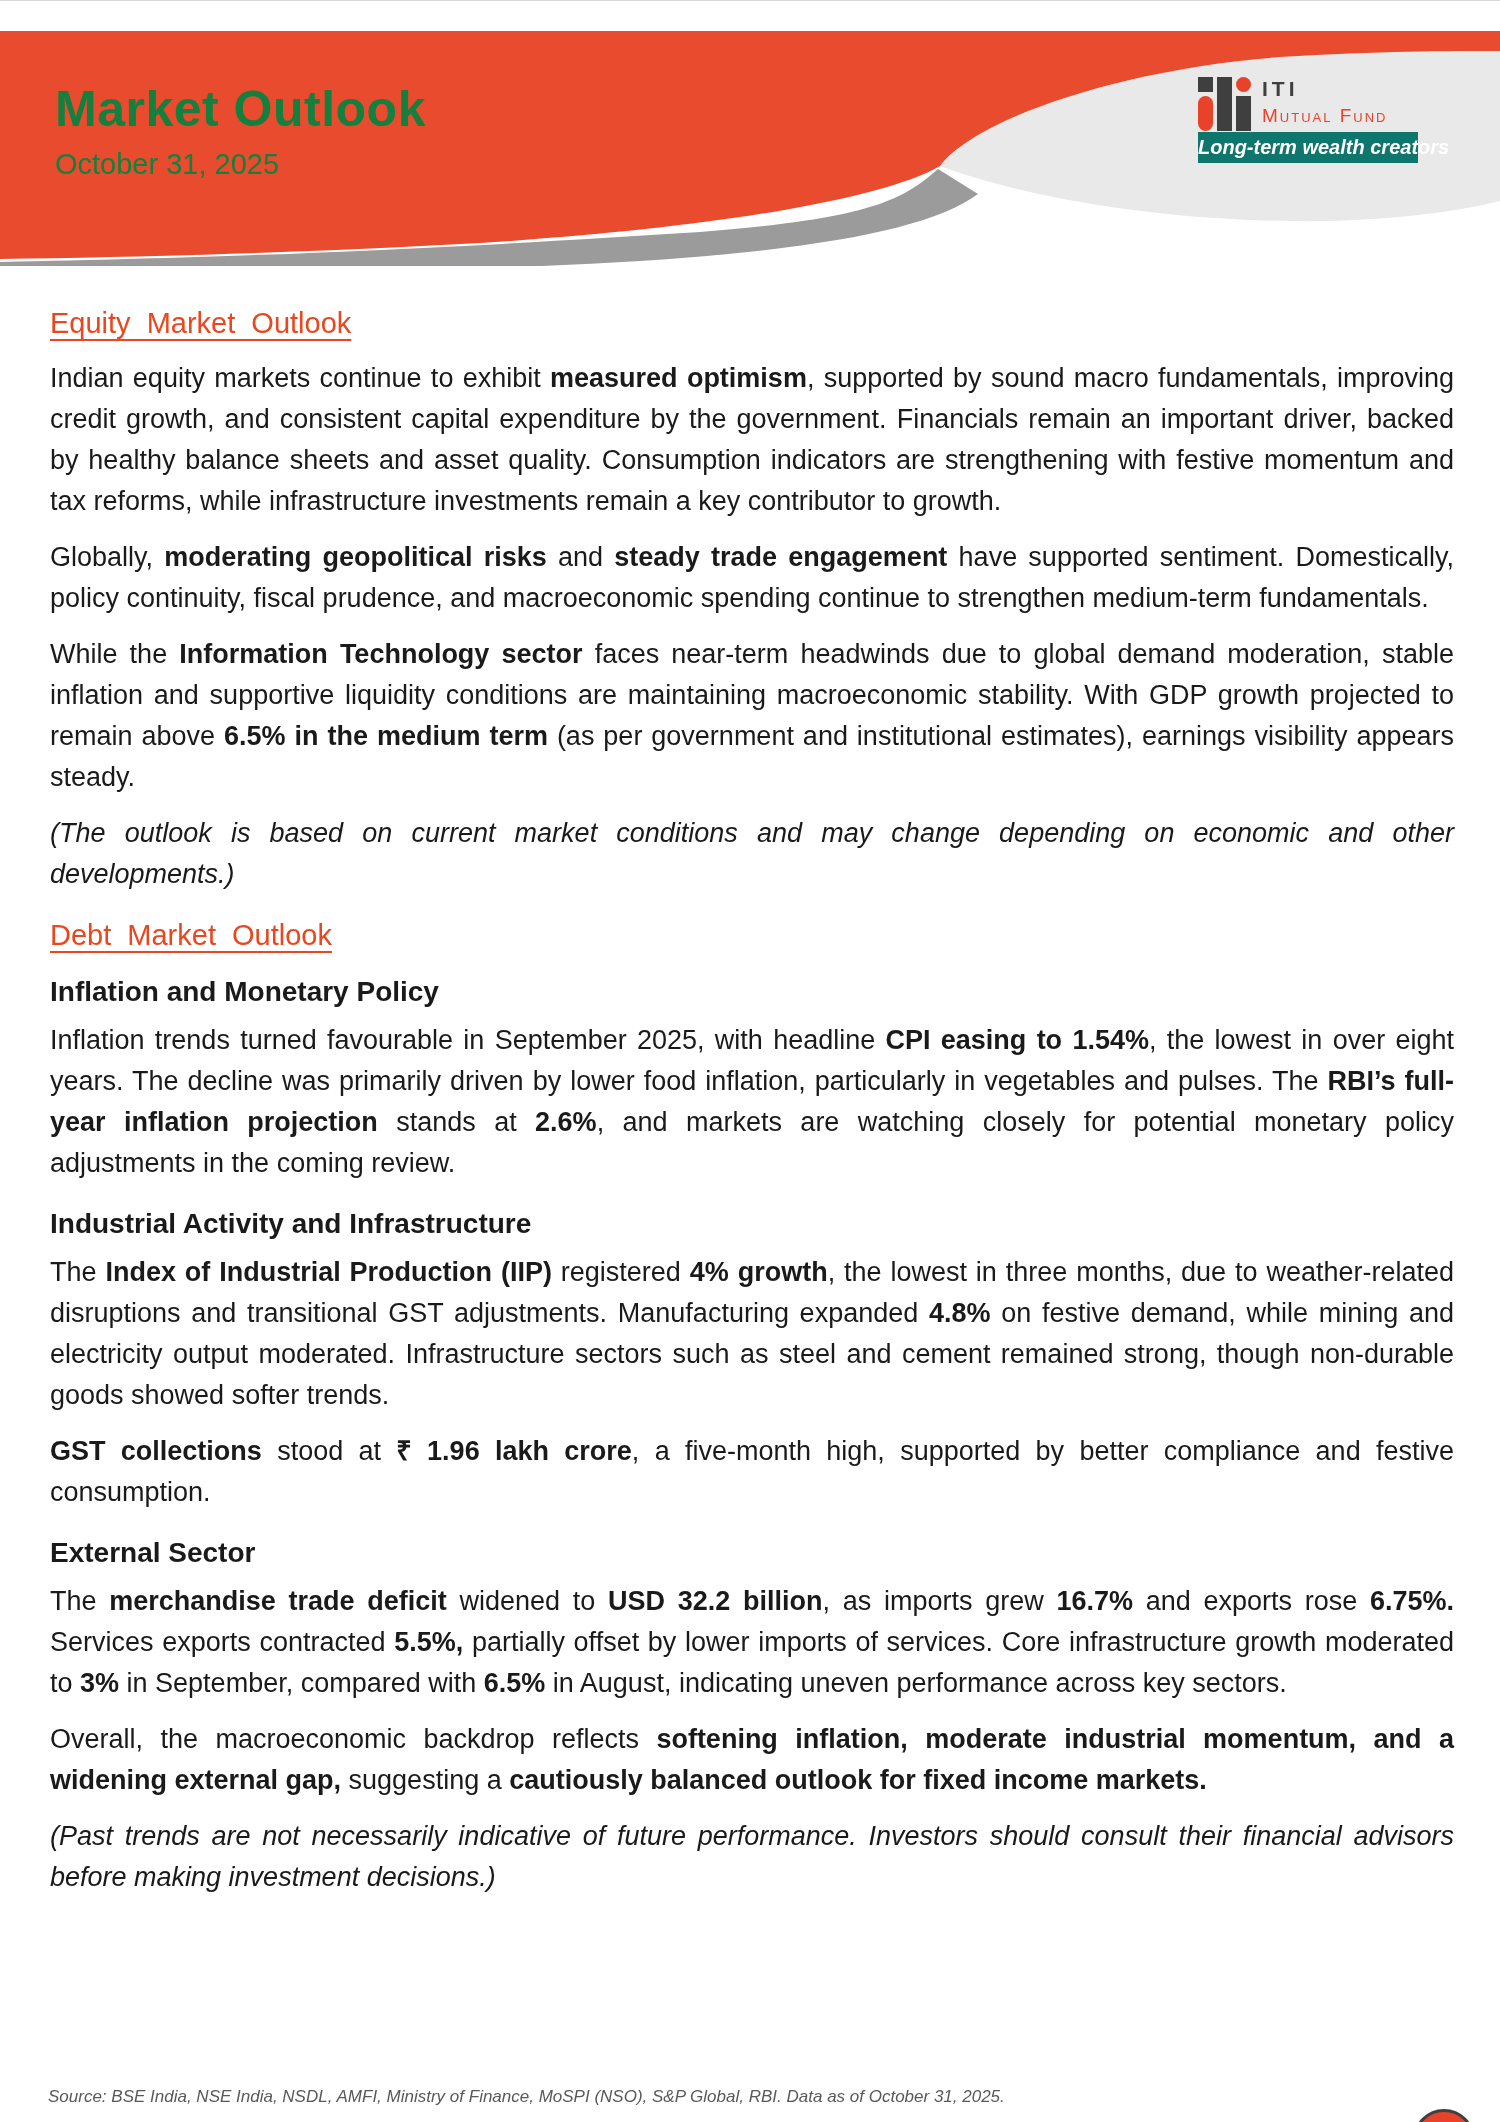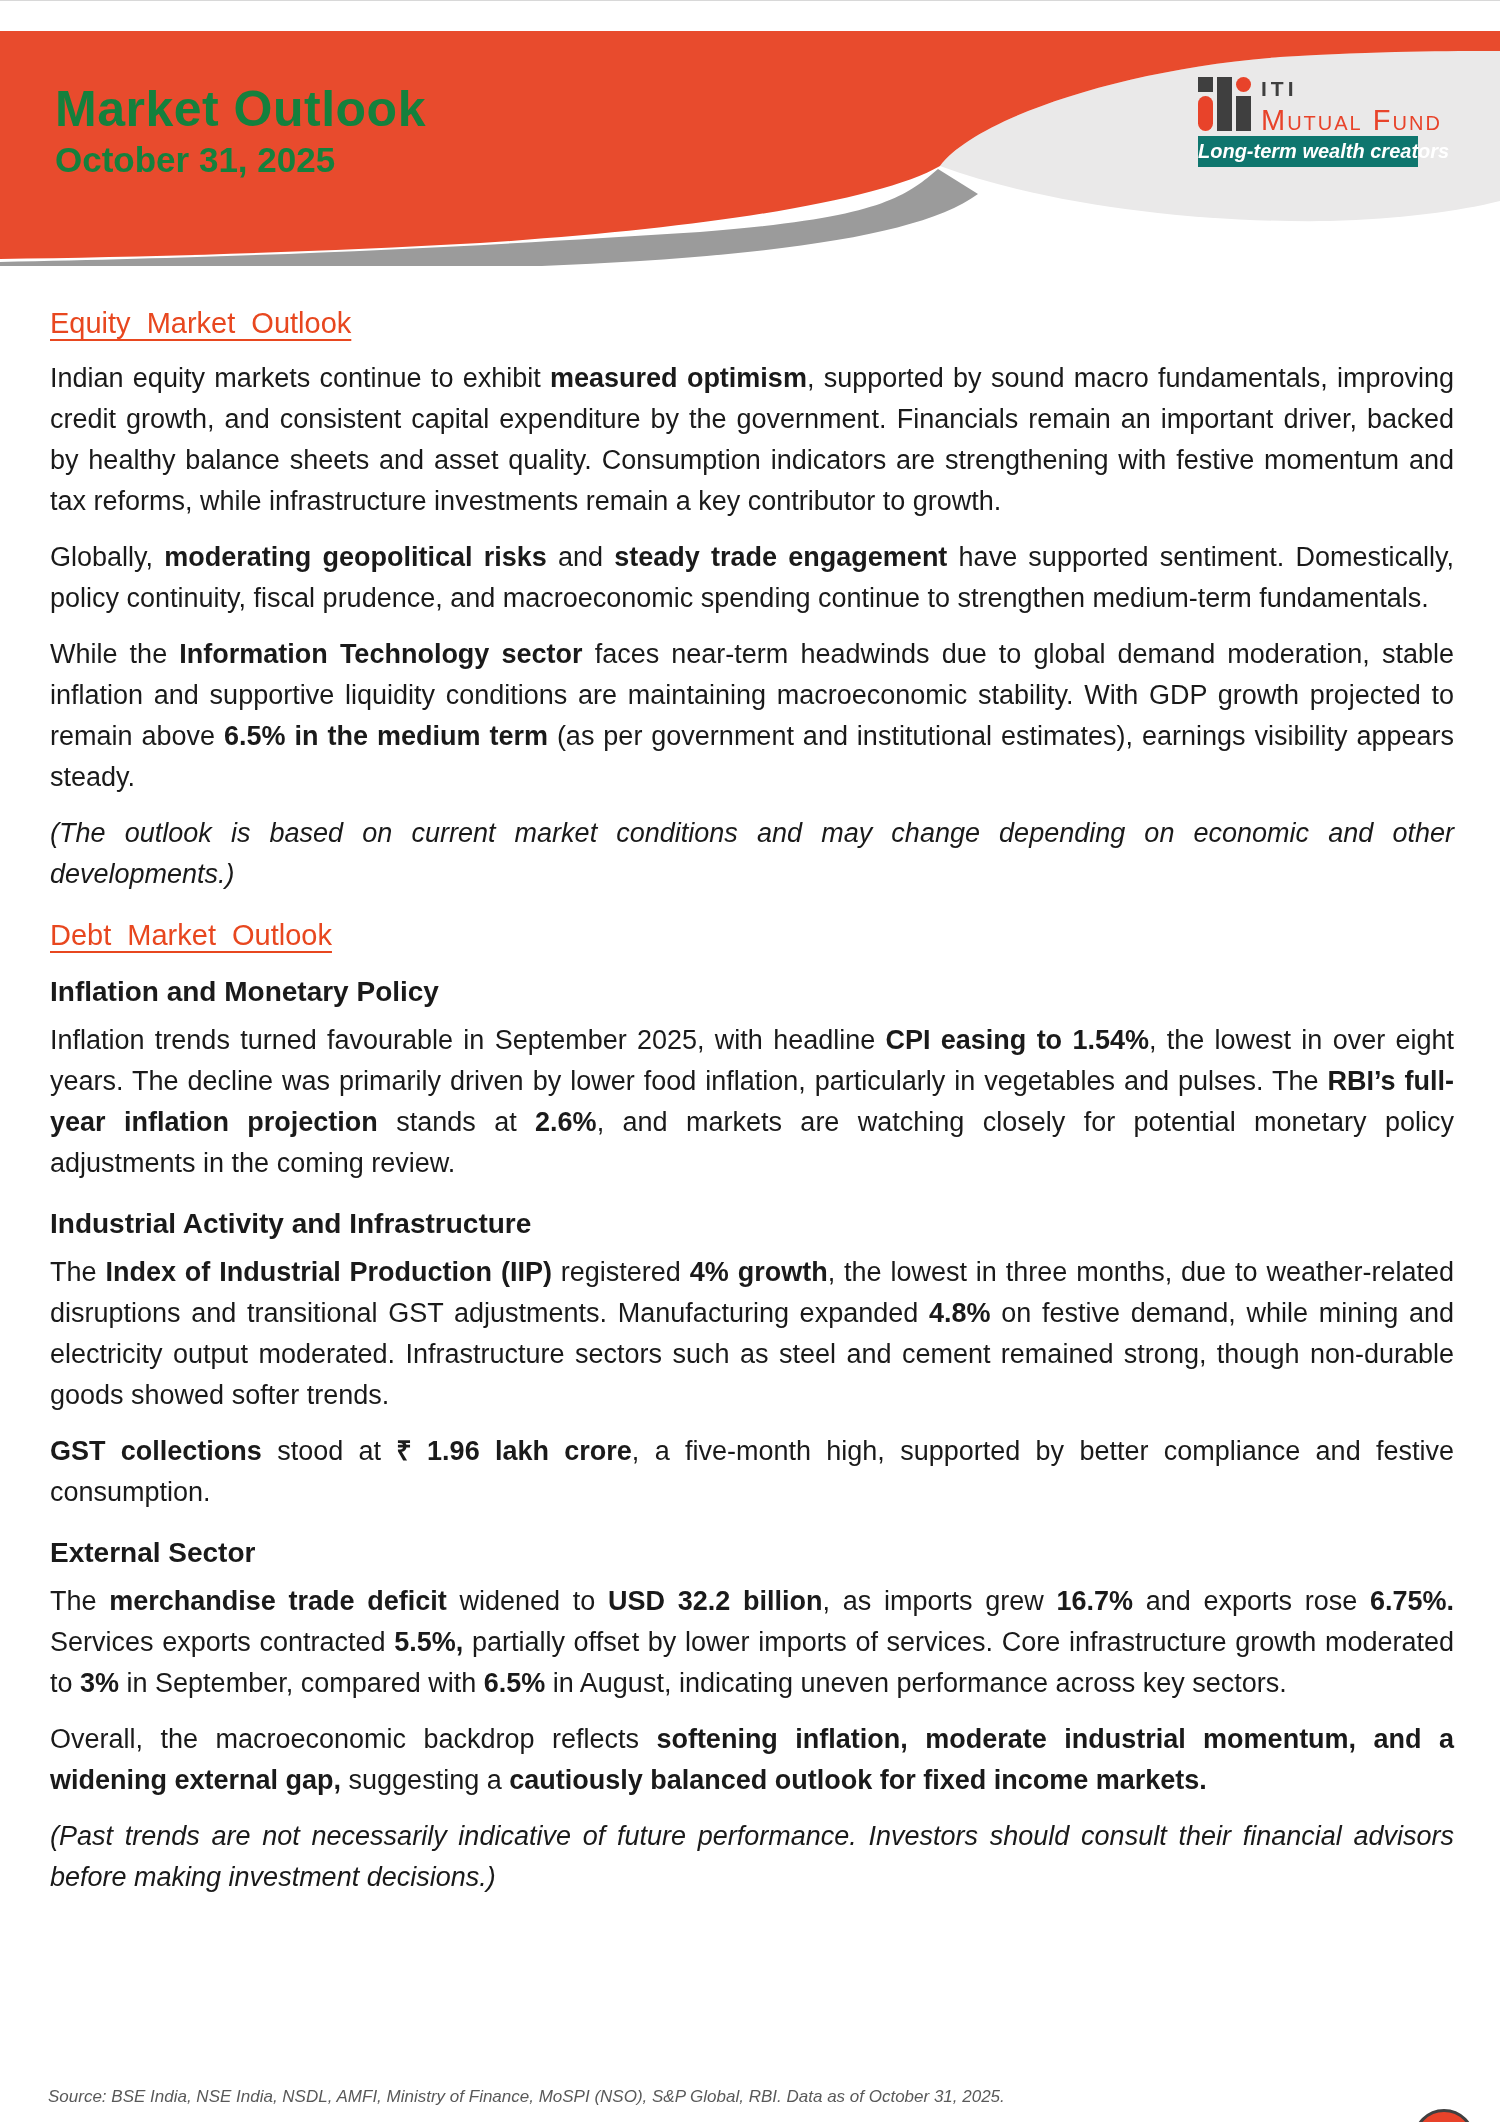--- a/index.html
+++ b/index.html
@@ -6,34 +6,34 @@
   body{
     width:1500px;height:2122px;position:relative;overflow:hidden;
     font-family:"Liberation Sans", sans-serif;color:#1a1a1a;
     border-top:1px solid #d8d8d8;box-sizing:border-box;
   }
   
   .header{position:absolute;left:0;top:0;width:1500px;height:265px;}
   .header svg{position:absolute;left:0;top:0;}
   .title-block{position:absolute;left:55px;top:82px;color:#15803d;}
   .title-block h1{margin:0;font-size:50px;font-weight:700;letter-spacing:.5px;line-height:1.05;}
-  .title-block .date{margin-top:4px;font-size:35px;font-weight:700;}
+  .title-block .date{margin-top:12px;font-size:29px;font-weight:400;}
   
   .logo{position:absolute;left:1198px;top:76px;width:240px;}
   .logo-row{display:flex;align-items:flex-start;}
   .mark{display:flex;gap:4px;width:54px;height:54px;}
   .mark .col{display:flex;flex-direction:column;gap:4px;}
   .sq{width:15px;height:15px;background:#3f3f3f;}
   .capsule{width:15px;height:35px;background:#e8432a;border-radius:8px;}
   .bar-tall{width:15px;height:54px;background:#3f3f3f;}
   .dot{width:15px;height:15px;background:#e8432a;border-radius:50%;}
   .bar-short{width:15px;height:35px;background:#3f3f3f;}
   .logo-text{margin-left:10px;padding-top:1px;}
   .logo-iti{font-size:21px;font-weight:700;color:#3f3f3f;letter-spacing:4px;line-height:1;}
-  .logo-mf{font-size:29px;font-weight:400;color:#e8432a;font-variant:small-caps;letter-spacing:2px;line-height:1;margin-top:7px;white-space:nowrap;}
+  .logo-mf{font-size:19px;font-weight:400;color:#e8432a;font-variant:small-caps;letter-spacing:2px;line-height:1;margin-top:7px;white-space:nowrap;}
   .tagline{margin-top:1px;width:220px;height:31px;background:#0f766e;color:#ffffff;
     font-size:20px;font-weight:700;font-style:italic;text-align:center;line-height:31px;white-space:nowrap;}
   
   .doc{position:absolute;left:50px;top:306px;width:1404px;}
   .h-red{color:#e8471f;font-size:29px;font-weight:400;margin:0 0 18px 0;word-spacing:8px;
     text-decoration:underline;text-decoration-thickness:2px;text-underline-offset:6px;}
   .h-red.mt{margin-top:24px;}
   .h-sub{color:#1a1a1a;font-size:28px;font-weight:700;margin:24px 0 12px 0;}
   .para{font-size:27px;line-height:41px;text-align:justify;margin:0 0 15px 0;}
   .para.italic{font-style:italic;}

